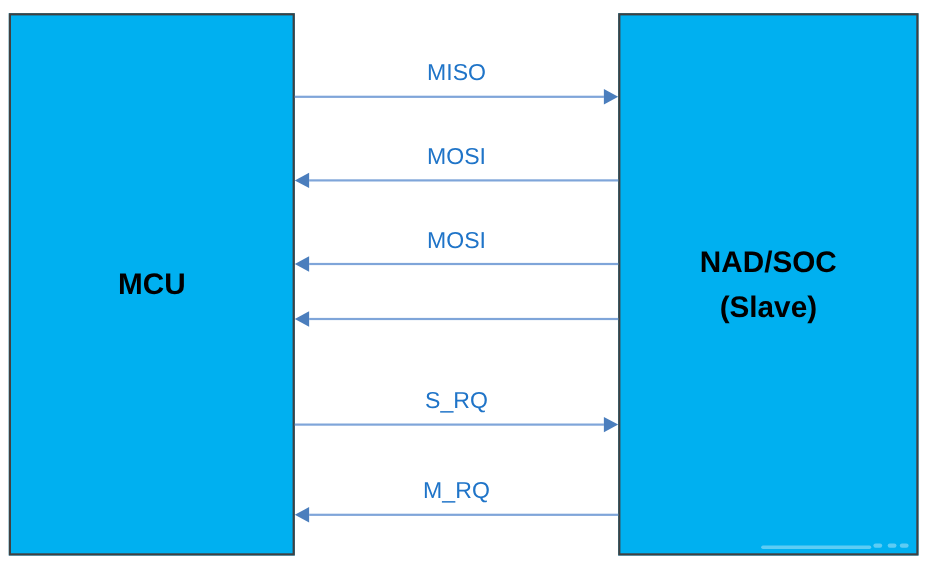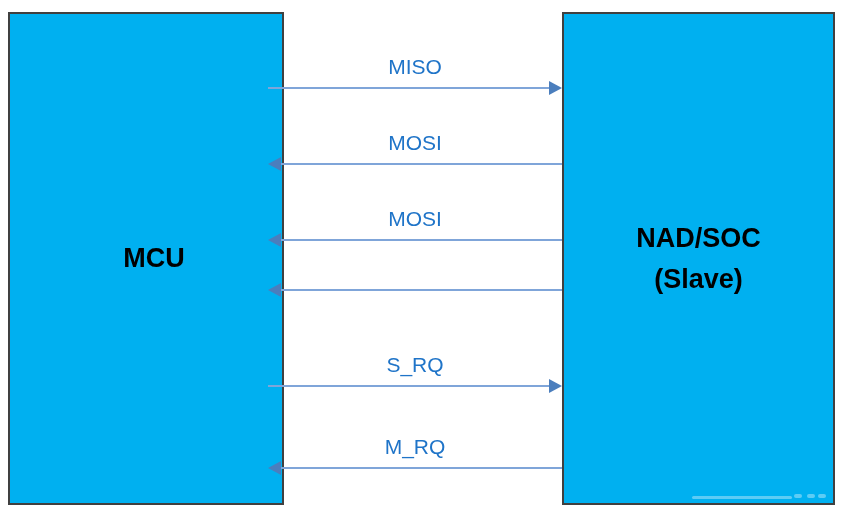--- a/index.html
+++ b/index.html
@@ -25,21 +25,21 @@
     background:var(--node-fill);
     border:2px solid var(--node-border);
     display:flex;flex-direction:column;
     align-items:center;justify-content:center;
     color:var(--node-text);
     font-weight:bold;
     font-size:27px;
     line-height:41px;
     text-align:center;
   }
-  .node-left{left:8px;width:256px;padding-left:16px;}
+  .node-left{left:8px;width:256px;}
   .node-right{left:562px;width:269px;}
   .signal{
     position:absolute;
     left:268px;width:294px;
     display:flex;flex-direction:column;
   }
   .signal-label{
     height:26px;
     text-align:center;
     color:var(--label-blue);

